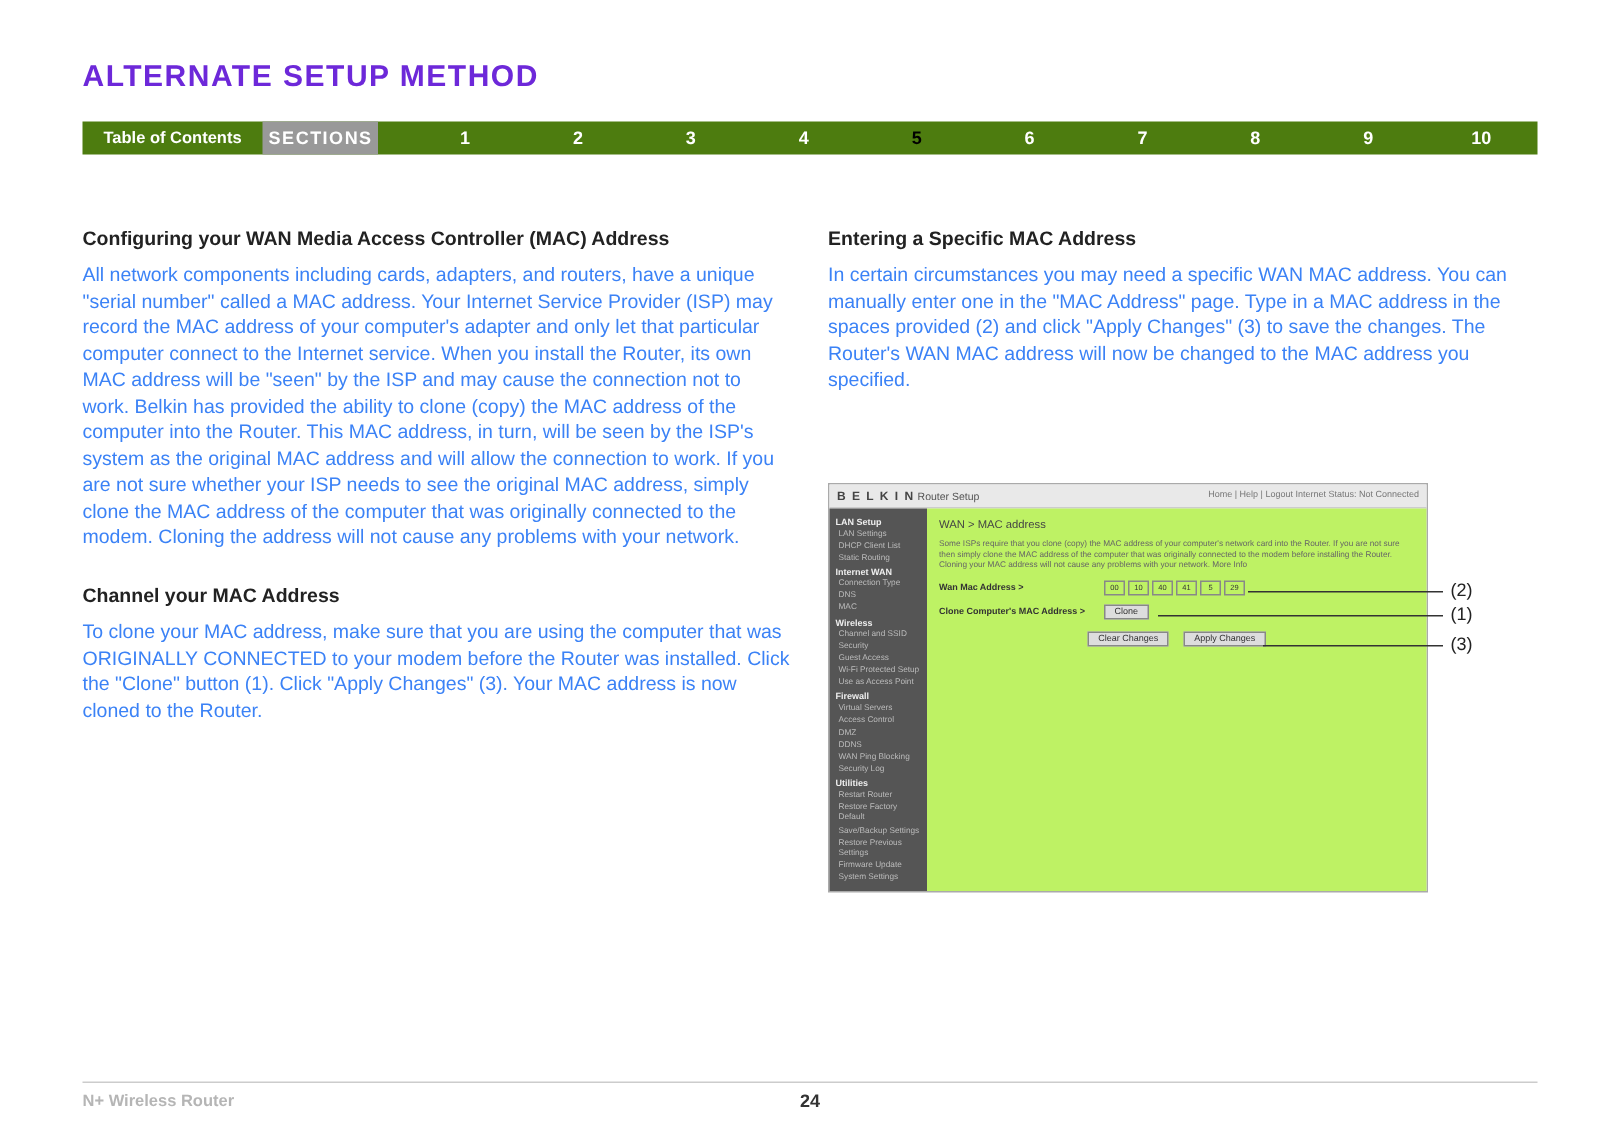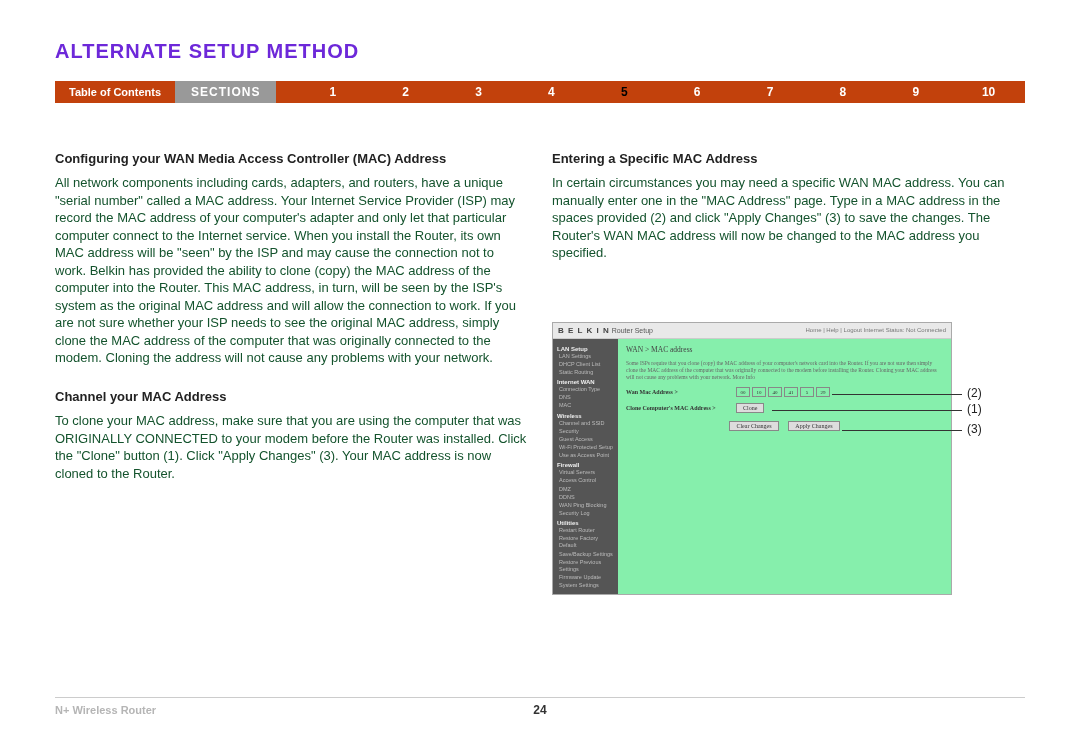--- a/index.html
+++ b/index.html
@@ -16,36 +16,36 @@
     font-size: 20px;
     font-weight: bold;
     color: #6d28d9;
     letter-spacing: 1px;
     margin-bottom: 18px;
   }
   .nav-bar {
     display: flex;
     align-items: center;
     height: 22px;
-    background: #c2410c;
+    background: #4d7c0f;
     color: #fff;
     font-size: 12px;
     text-align: center;
   }
   .nav-toc {
     padding: 0 14px;
     font-weight: bold;
     font-size: 11px;
     height: 100%;
     display: flex;
     align-items: center;
   }
   .nav-sections-label {
     background: #999;
-    padding: 0 16px;
+    padding: 0 4px;
     font-weight: bold;
     height: 100%;
     display: flex;
     align-items: center;
     letter-spacing: 1px;
     font-size: 12px;
   }
   .nav-tabs {
     display: flex;
     flex: 1;
@@ -73,21 +73,21 @@
   }
   .section-heading {
     font-size: 13px;
     font-weight: bold;
     color: #222;
     margin-bottom: 8px;
   }
   .body-text {
     font-size: 13px;
     line-height: 1.35;
-    color: #14532d;
+    color: #3b82f6;
     margin-bottom: 22px;
   }
   .screenshot-wrap {
     position: relative;
     margin-top: 60px;
   }
   .router-ui {
     width: 400px;
     border: 1px solid #aaa;
     background: #fff;
@@ -112,22 +112,21 @@
     width: 65px;
     background: #555;
     color: #ccc;
     padding: 4px 4px;
   }
   .side-head { font-size: 6px; font-weight: bold; color: #eee; margin-top: 3px; margin-bottom: 1px; }
   .side-item { font-size: 5.5px; color: #bbb; margin-bottom: 1px; padding-left: 2px; line-height: 1.3; }
   .router-main {
     flex: 1;
     padding: 6px 8px;
-    background: #86efac;
-    font-family: Liberation Serif, serif;
+    background: #bef264;
   }
   .breadcrumb { font-size: 7.5px; color: #444; margin-bottom: 6px; }
   .help-text { font-size: 5.5px; color: #666; line-height: 1.3; margin-bottom: 6px; }
   .form-row { display: flex; align-items: center; margin-bottom: 6px; }
   .form-label { font-size: 6px; font-weight: bold; color: #333; width: 110px; }
   .mac-field { width: 14px; height: 10px; border: 1px solid #888; margin-right: 2px; font-size: 5px; text-align: center; display: inline-flex; align-items: center; justify-content: center; }
   .clone-btn, .ui-btn {
     font-size: 6px;
     border: 1px solid #888;
     background: #ddd;
@@ -141,21 +140,21 @@
     border-top: 1px solid #333;
     height: 1px;
   }
   .callout-label {
     position: absolute;
     font-size: 12px;
     color: #222;
   }
   .footer {
     position: absolute;
-    bottom: 40px;
+    bottom: 16px;
     left: 55px;
     right: 55px;
   }
   .footer-rule { border: none; border-top: 1px solid #ccc; margin-bottom: 6px; }
   .footer-row { display: flex; justify-content: space-between; align-items: center; font-size: 11px; color: #b5b5b5; font-weight: bold; }
   .page-num { position: absolute; left: 50%; transform: translateX(-50%); color: #333; font-weight: bold; font-size: 12px; }
 </style>
 </head>
 <body>
 

